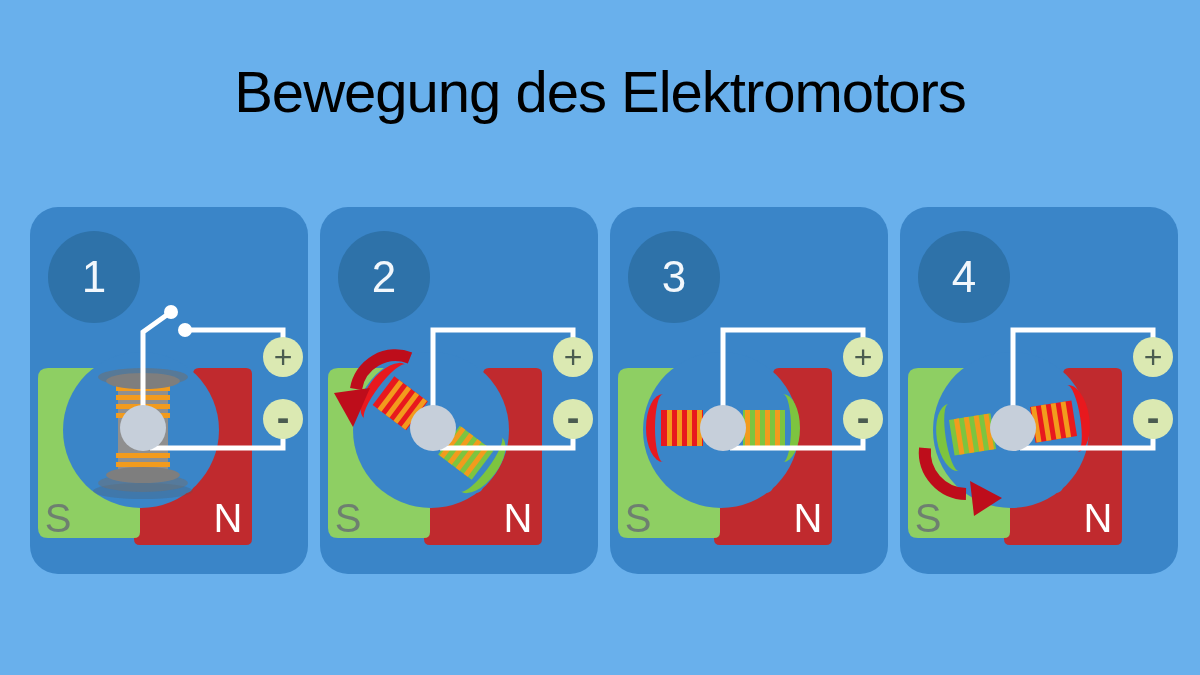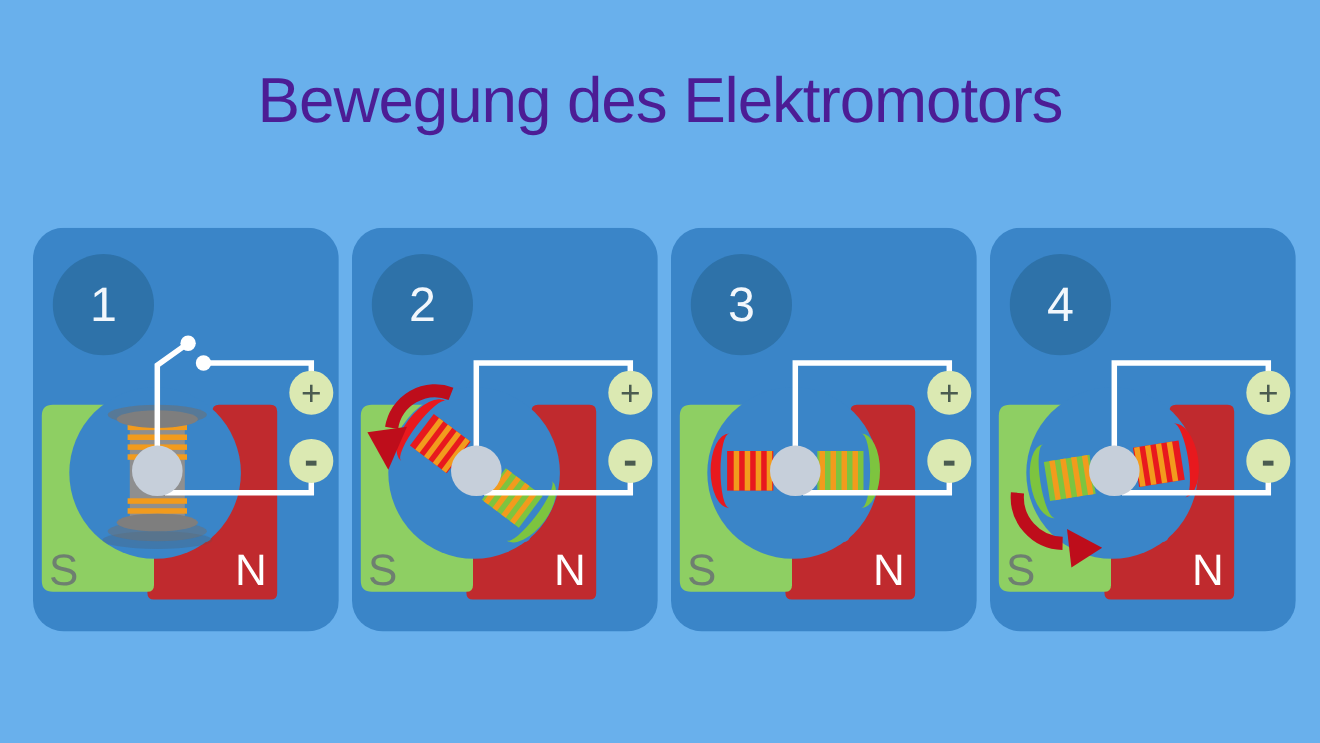--- a/index.html
+++ b/index.html
@@ -3,21 +3,21 @@
 <meta charset="utf-8">
 <style>
   html,body{margin:0;padding:0;}
   body{
     width:1200px;height:675px;position:relative;overflow:hidden;
     background:#69b0ec;
     font-family:"Liberation Sans","DejaVu Sans",sans-serif;
   }
   .title{
     position:absolute;top:63px;left:0;width:1200px;
-    text-align:center;color:#4c1d95;font-size:58px;line-height:1;
+    text-align:center;color:#000000;font-size:58px;line-height:1;
     letter-spacing:-1px;font-weight:400;
   }
   .panels{
     position:absolute;top:207px;left:30px;
     display:flex;gap:12px;
   }
   .panel{display:block;}
   text{font-family:"Liberation Sans","DejaVu Sans",sans-serif;}
   .num-text{fill:#f2f7fc;font-size:44px;text-anchor:middle;}
   .s-text{fill:#6e7f70;font-size:40px;text-anchor:middle;}

